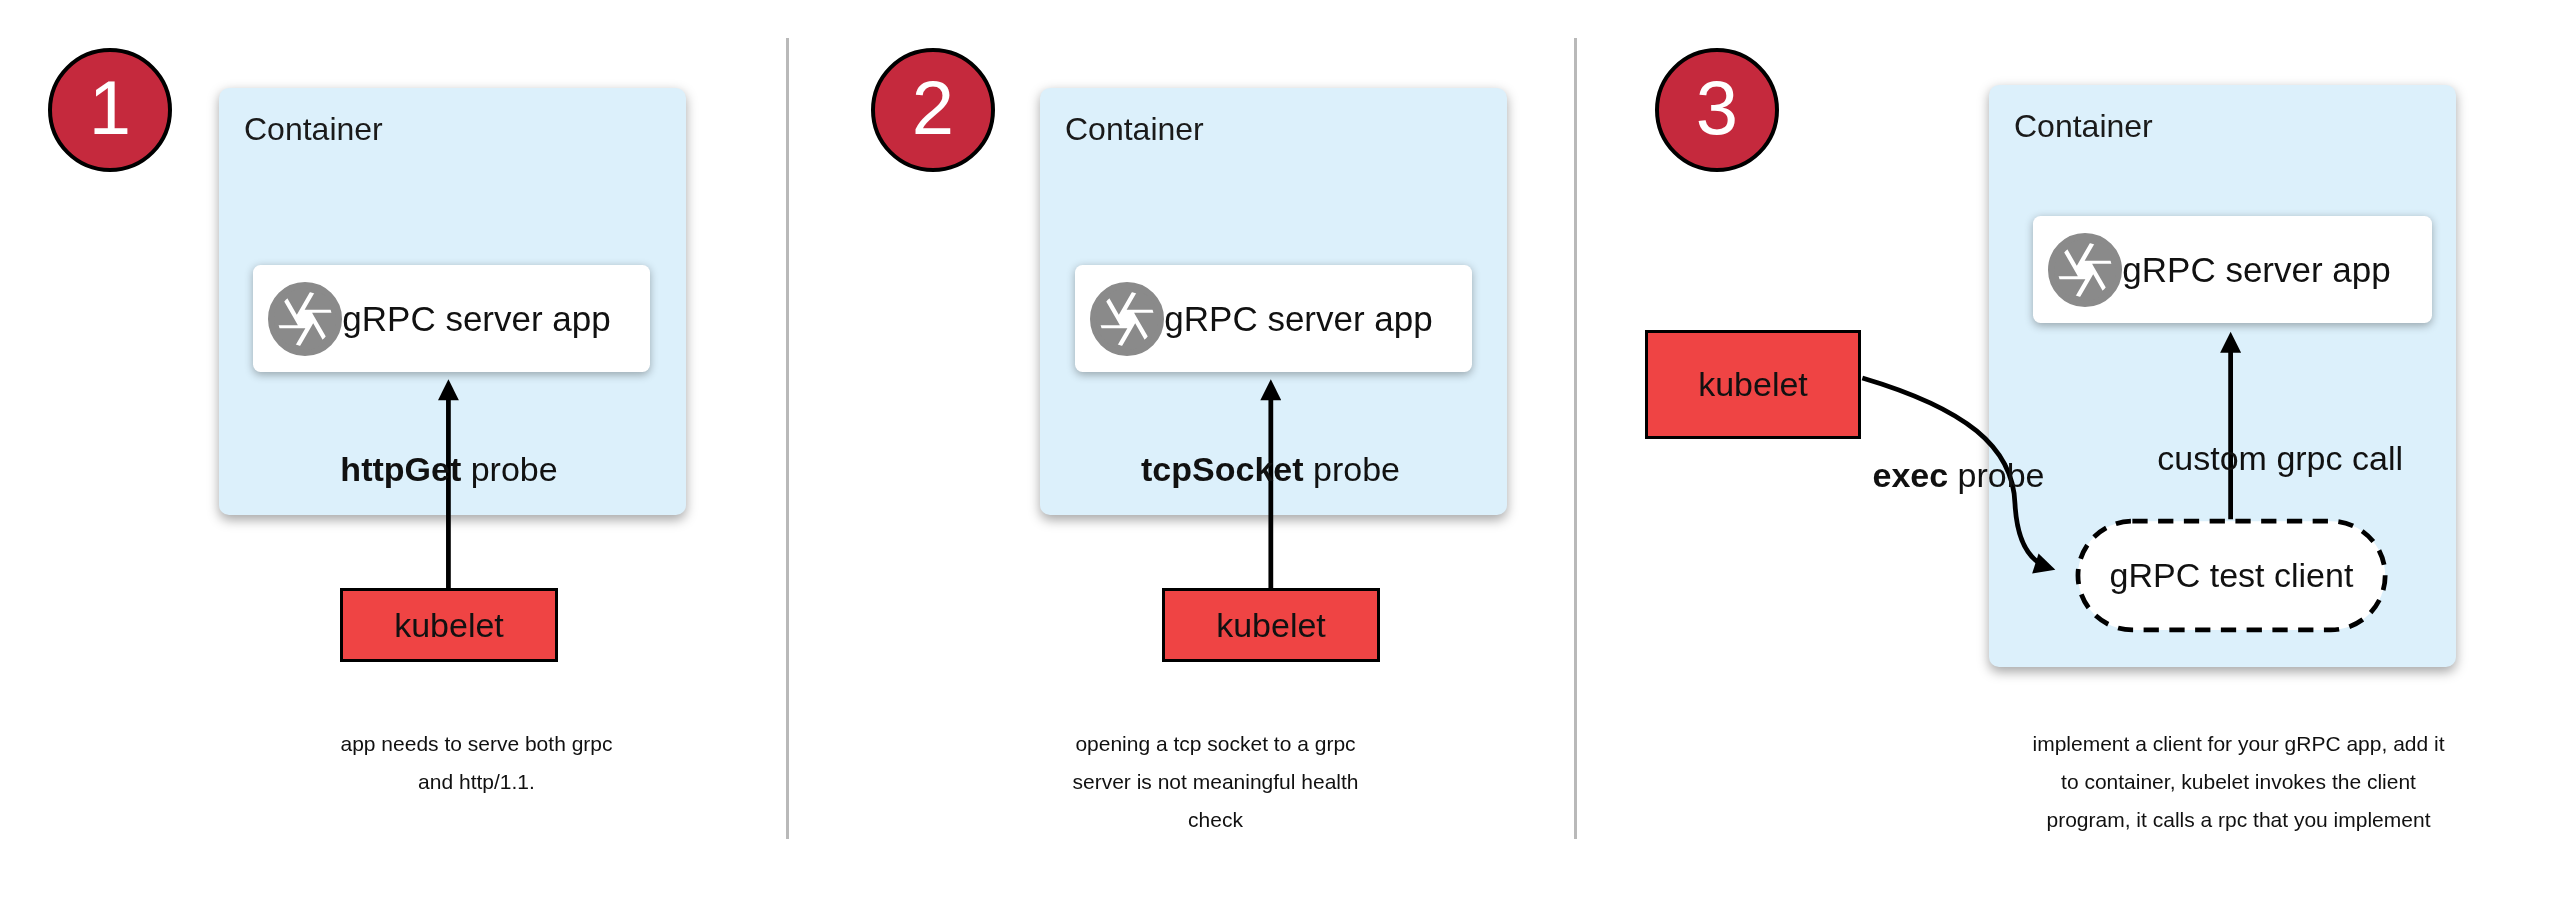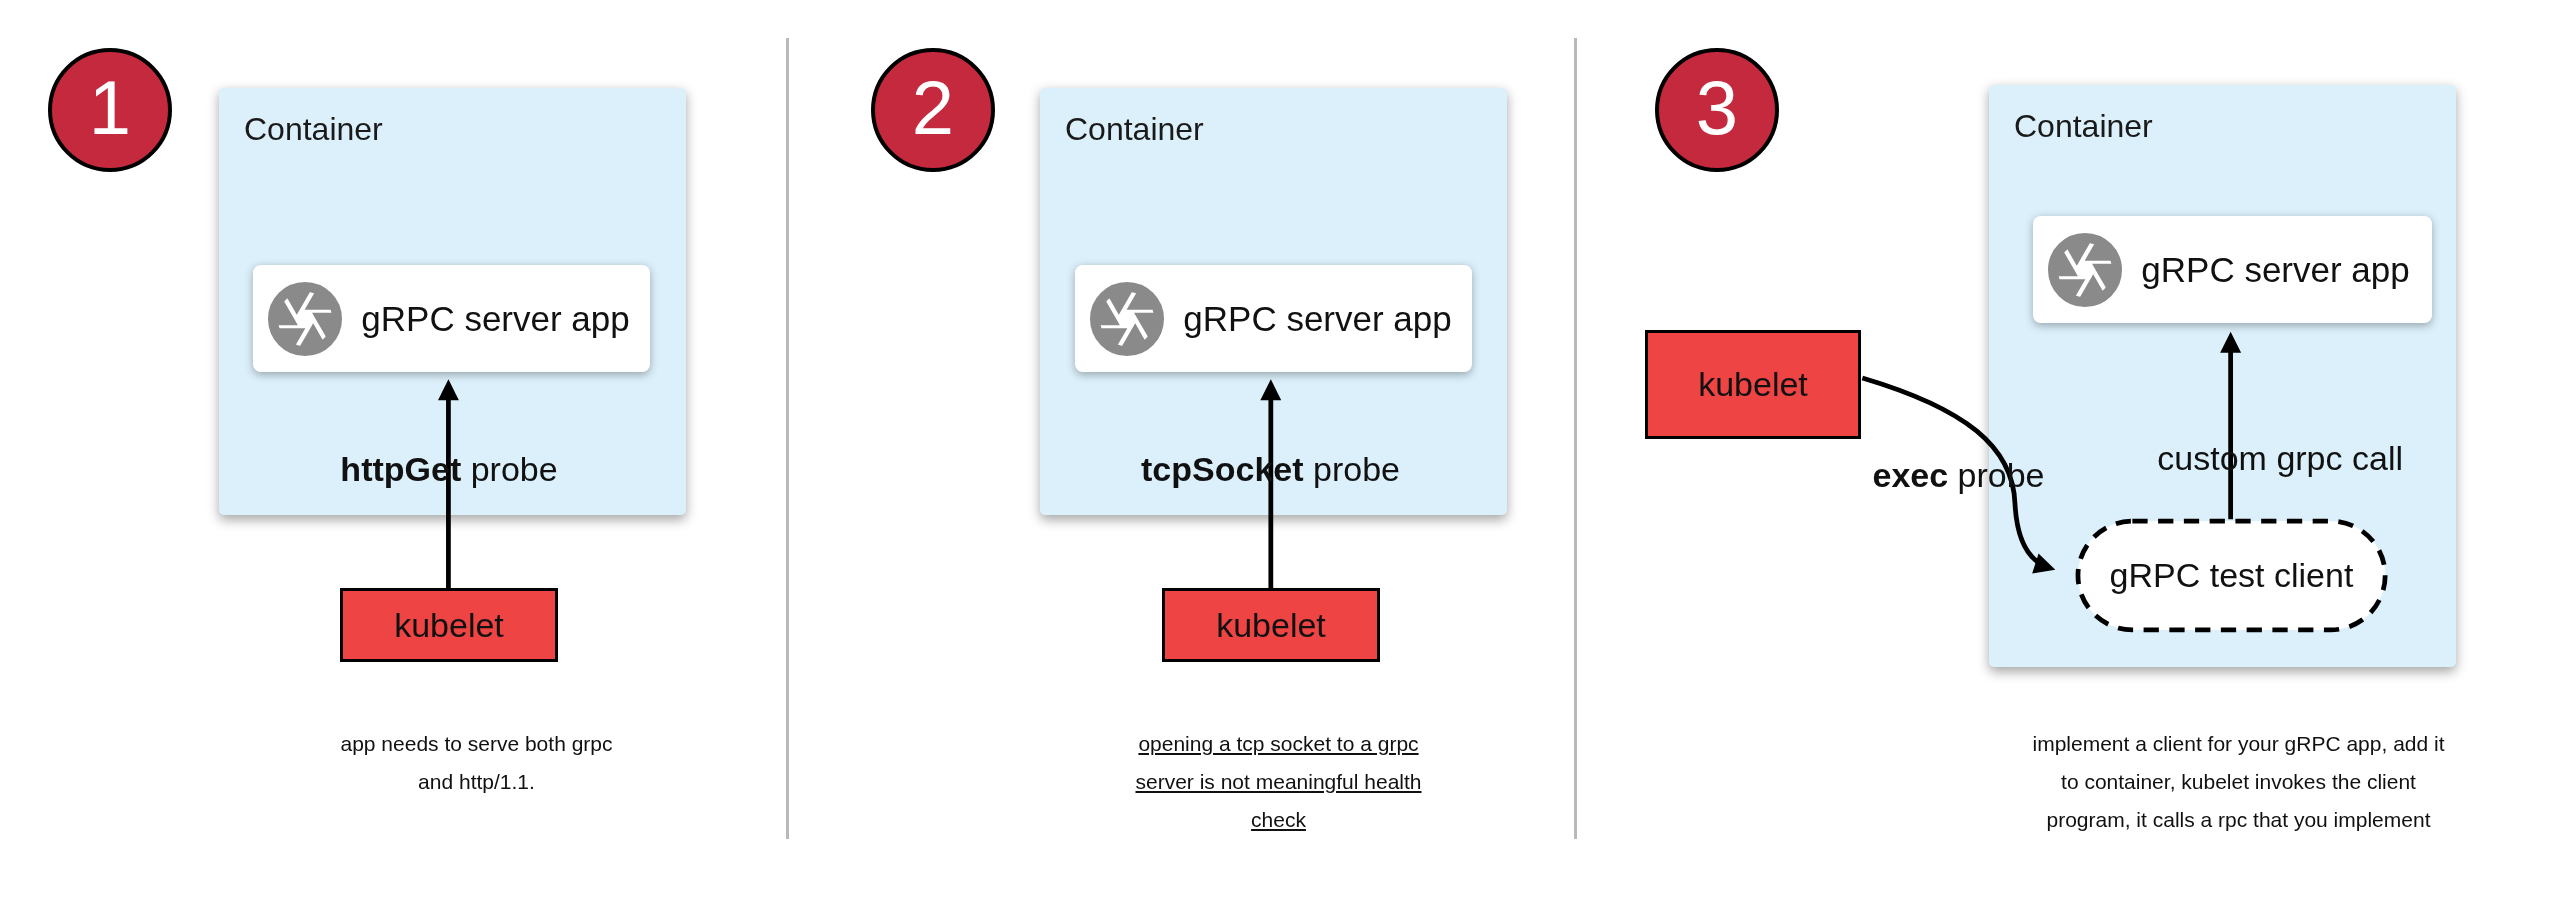--- a/index.html
+++ b/index.html
@@ -10,30 +10,30 @@
   .divider{position:absolute;top:38px;height:801px;width:2.9px;
            background:var(--divider_gray,#b9b9b9);z-index:1;}
 
   .badge{position:absolute;width:124px;height:124px;border-radius:50%;
          background:var(--badge_fill,#c5293d);border:4.8px solid #000;
          box-sizing:border-box;display:flex;align-items:center;justify-content:center;
          z-index:3;}
   .badge span{color:#fff;font-size:76px;line-height:1;transform:translateY(-1.9px);}
 
   .container-box{position:absolute;background:var(--container_fill,#dcf0fb);
-         border-radius:5px;box-shadow:0 4.8px 11.4px rgba(0,0,0,.35);z-index:1;}
+         border-radius:10px;box-shadow:0 4.8px 11.4px rgba(0,0,0,.35);z-index:1;}
   .container-label{position:absolute;left:25px;top:23px;font-size:32px;color:#1a1a1a;}
 
   .overlay{position:absolute;left:0;top:0;z-index:2;pointer-events:none;}
   .conn{stroke:#000;stroke-width:5;fill:none;}
   .stadium{fill:#fff;stroke:#000;stroke-width:5;stroke-dasharray:16 11;}
 
   .app-box{position:absolute;background:#fff;border-radius:7.6px;
          box-shadow:0 2.9px 8.6px rgba(0,0,0,.30);display:flex;align-items:center;
-         padding-left:15.3px;box-sizing:border-box;gap:19px;z-index:3;}
+         padding-left:15.3px;box-sizing:border-box;z-index:3;}
   .app-label{font-size:35px;}
 
   .probe-label{position:absolute;font-size:34px;text-align:center;z-index:3;}
   .probe-label b{font-weight:700;}
 
   .kubelet-box{position:absolute;background:#ef4444;border:3.8px solid #000;
          box-sizing:border-box;display:flex;align-items:center;justify-content:center;
          font-size:34px;z-index:3;}
 
   .client-label{position:absolute;font-size:34px;text-align:center;z-index:3;
@@ -123,21 +123,21 @@
     <span>kubelet</span>
     </div>
   <div class="kubelet-box" style="left:1645px;top:330px;width:216px;height:109px;">
     <span>kubelet</span>
     </div>
 
   <div class="client-label" style="left:2078px;top:521px;width:307px;height:109px;">gRPC test client</div>
 
   <div class="caption" style="left:219px;top:725px;width:515px;">app needs to serve both grpc
 and http/1.1.</div>
-  <div class="caption" style="left:1021px;top:725px;width:515px;text-decoration:underline;">opening a tcp socket to a grpc
+  <div class="caption" style="left:958px;top:725px;width:515px;">opening a tcp socket to a grpc
 server is not meaningful health
 check</div>
   <div class="caption" style="left:1895px;top:725px;width:687px;">implement a client for your gRPC app, add it
 to container, kubelet invokes the client
 program, it calls a rpc that you implement</div>
 
 </div>
 
 
 </body></html>

